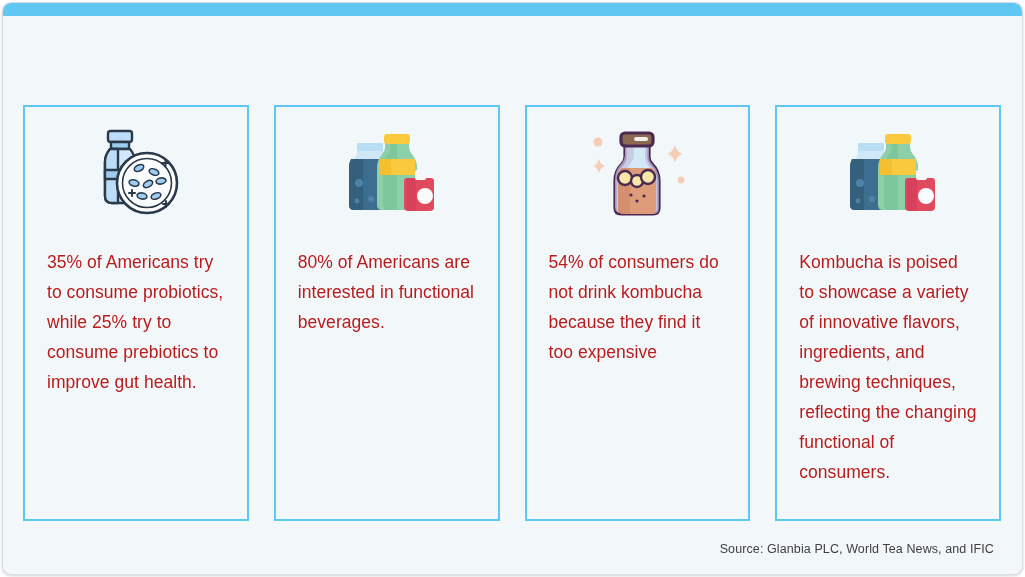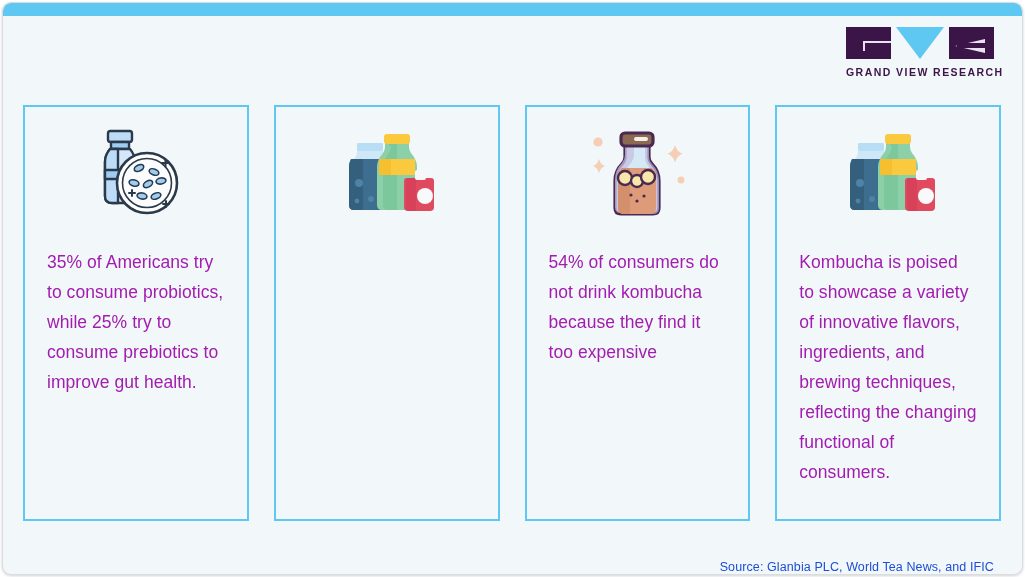--- a/index.html
+++ b/index.html
@@ -131,54 +131,41 @@
     width: 100%;
     height: 96px;
     display: flex;
     align-items: center;
     justify-content: center;
   }
   .card-text {
     margin-top: 26px;
     font-size: 17.5px;
     line-height: 30px;
-    color: #a21caf;
+    color: #b91c1c;
     letter-spacing: 0.05px;
   }
 
   
   #source-note {
     position: absolute;
     right: 28px;
-    bottom: 0;
+    bottom: 18px;
     font-size: 12.5px;
-    color: #1d4ed8;
+    color: #404040;
     letter-spacing: 0.1px;
   }
 </style>
 </head>
 <body>
 
 <div id="infographic">
 
   <div id="top-accent-bar"></div>
 
-  <div id="logo">
-    <div class="logo-marks">
-      <div class="logo-block left">
-        <div class="logo-g-notch"></div>
-      </div>
-      <div class="logo-triangle"></div>
-      <div class="logo-block right">
-        <div class="logo-r-arrow"></div>
-        <div class="logo-r-cut"></div>
-      </div>
-    </div>
-    <div id="logo-wordmark">GRAND VIEW RESEARCH</div>
-  </div>
 
   <div id="cards-row">
 
     <div class="card">
       <div class="card-icon">
         <svg width="104" height="96" viewBox="0 0 104 96" xmlns="http://www.w3.org/2000/svg">
           <g stroke="#2b3a4a" stroke-width="2.4" stroke-linejoin="round">
             <rect x="24" y="6" width="24" height="11" rx="2.5" fill="#bcdcf7"></rect>
             <path d="M27 17 h18 v7 h-18 z" fill="#9fcdf2"></path>
             <path d="M26 24 q-5 6 -5 13 v34 q0 7 7 7 h16 q7 0 7 -7 v-34 q0 -7 -5 -13 z" fill="#d3e9fb"></path>
@@ -225,20 +212,21 @@
           <rect x="49" y="9" width="26" height="10" rx="3" fill="#fbc93d"></rect>
           <rect x="44" y="34" width="36" height="16" fill="#fbc93d"></rect>
           <rect x="44" y="34" width="12" height="16" fill="#f5bf2f"></rect>
 
           <path d="M72 53 h24 q3 0 3 3 v26 q0 4 -4 4 h-22 q-4 0 -4 -4 v-26 q0 -3 3 -3 z" fill="#e04a5f"></path>
           <path d="M72 53 h9 v33 h-6 q-4 0 -4 -4 v-26 q0 -3 1 -3 z" fill="#d8415a"></path>
           <rect x="80" y="45" width="11" height="10" rx="2" fill="#f5f7f8"></rect>
           <circle cx="90" cy="71" r="8" fill="#f7f9fa"></circle>
         </svg>
       </div>
+      <div class="card-text">80% of Americans are interested in functional beverages.</div>
     </div>
 
     <div class="card">
       <div class="card-icon">
         <svg width="118" height="96" viewBox="0 0 118 96" xmlns="http://www.w3.org/2000/svg">
 
           <g fill="#f7c6a8">
             <path d="M21 34 q1.6 5.6 6 7 q-4.4 1.4 -6 7 q-1.6 -5.6 -6 -7 q4.4 -1.4 6 -7 z" opacity="0.85"></path>
             <path d="M97 20 q2 7 7.5 8.8 q-5.5 1.8 -7.5 8.8 q-2 -7 -7.5 -8.8 q5.5 -1.8 7.5 -8.8 z" opacity="0.85"></path>
             <circle cx="20" cy="17" r="4.6" opacity="0.85"></circle>

